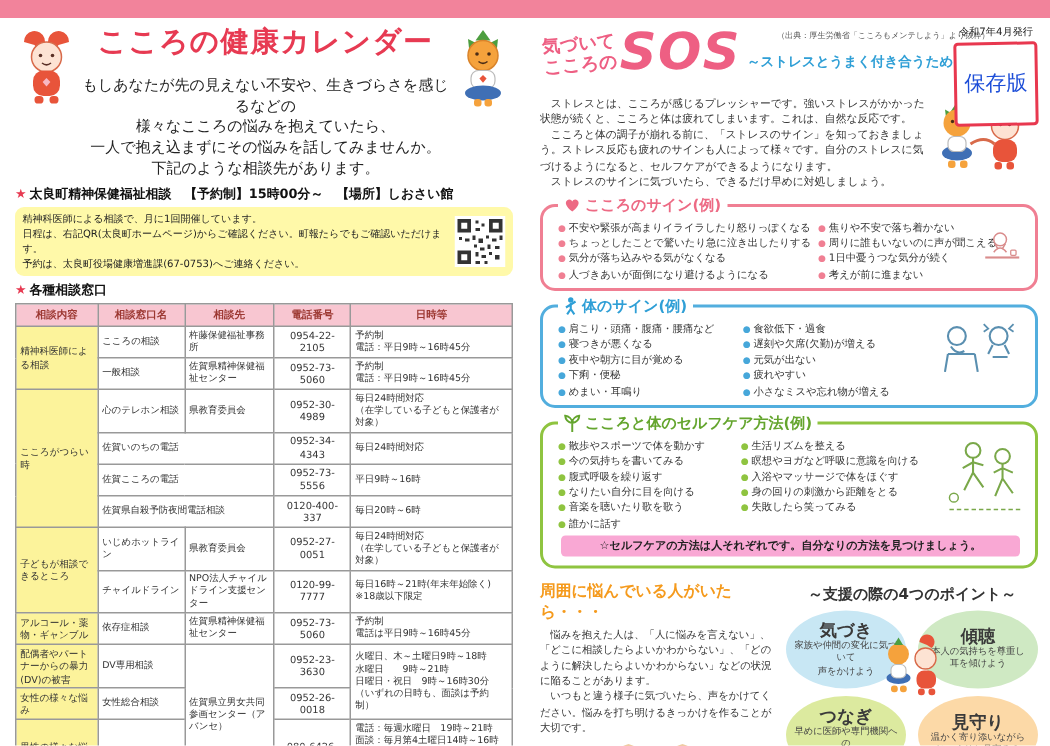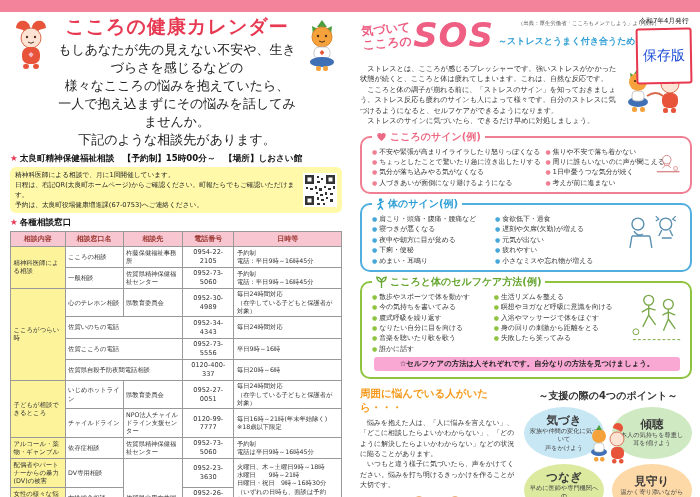--- a/index.html
+++ b/index.html
@@ -5,22 +5,22 @@
   html,body{margin:0;padding:0;width:700px;height:497px;overflow:hidden;background:#fff;
     font-family:"DejaVu Sans",sans-serif;color:#333;}
   .canvas{position:relative;width:700px;height:497px;background:#fff;}
   .top-strip{position:absolute;top:0;left:0;width:700px;height:12px;background:#f2839b;}
   .spread{position:absolute;top:12px;left:0;width:700px;height:485px;display:flex;}
   .page{width:350px;box-sizing:border-box;padding:4px 8px 2px 10px;}
 
   
   .lp-header{display:flex;align-items:flex-start;justify-content:space-between;margin-top:2px;}
   .lp-titleblock{flex:1;text-align:center;}
-  .lp-title{margin:0;font-size:19px;font-weight:bold;color:#e73a52;letter-spacing:1px;line-height:1.1;font-family:Liberation Mono, monospace;}
-  .intro-lines{margin-top:2px;font-size:13px;line-height:1.38;color:#222;}
+  .lp-title{margin:0;font-size:19px;font-weight:bold;color:#e73a52;letter-spacing:1px;line-height:1.1;}
+  .intro-lines{margin-top:12px;font-size:10px;line-height:1.38;color:#222;}
   .heading-line{font-size:8.6px;font-weight:bold;color:#111;margin:4px 0 2px 0;white-space:nowrap;}
   .heading-line::before{content:"★";color:#e73a52;margin-right:2px;}
   .yellow-box{background:#fff9a9;border-radius:6px;padding:3px 5px;display:flex;align-items:center;gap:4px;}
   .yellow-note{flex:1;font-size:6.7px;line-height:1.5;color:#222;}
   table{width:100%;border-collapse:collapse;margin-top:1px;}
   col.c1{width:16.5%;}col.c2{width:17.5%;}col.c3{width:18%;}col.c4{width:15.5%;}col.c5{width:32.5%;}
   th{background:#f8c6d1;color:#9c3832;font-size:7px;font-weight:bold;border:1px solid #999;padding:2px 1px;}
   td{border:1px solid #999;font-size:6.3px;line-height:1.3;padding:1.5px 2.5px;vertical-align:middle;
      white-space:pre-line;}
   td.cat{background:#fcf39b;font-size:6.4px;}

